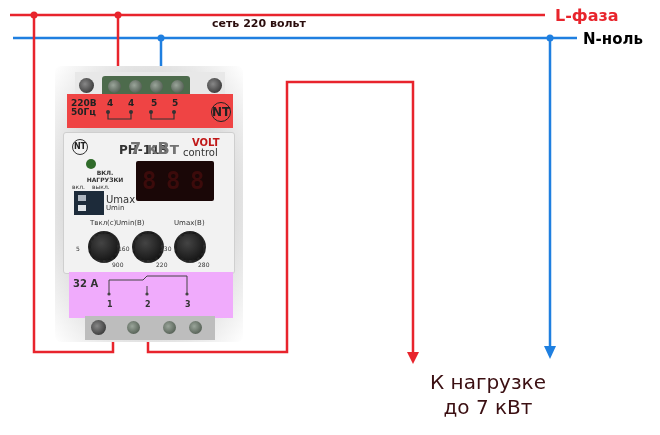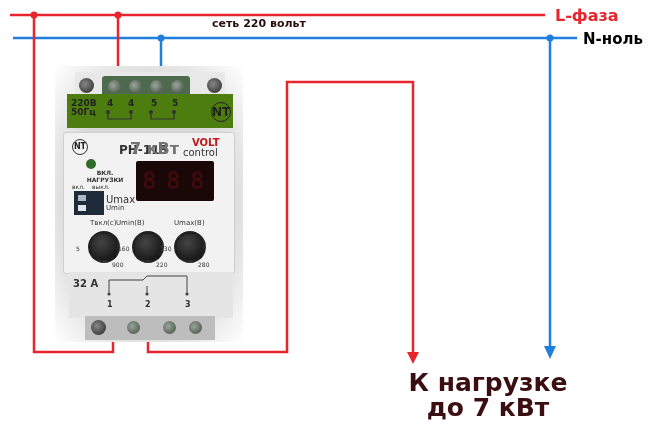--- a/index.html
+++ b/index.html
@@ -5,47 +5,47 @@
   html, body { margin: 0; padding: 0; background: #ffffff; }
   body { width: 660px; height: 435px; position: relative; overflow: hidden; font-family: "DejaVu Sans", sans-serif; }
   .abs { position: absolute; }
   svg.wires { position: absolute; left: 0; top: 0; }
 
   .net-label { position: absolute; font-weight: bold; font-size: 15px; white-space: nowrap; }
   .l-label { color: #e8242c; left: 555px; top: 6px; font-size: 16px; }
   .n-label { color: #000000; left: 583px; top: 30px; font-size: 15px; }
   .net-title { color: #2a0d0d; left: 212px; top: 17px; font-size: 11px; }
 
-  .load-label { position: absolute; left: 408px; top: 370px; width: 160px; text-align: center; color: #3b0f12; font-weight: bold; font-size: 25px; line-height: 25px; }
+  .load-label { position: absolute; left: 408px; top: 370px; width: 160px; text-align: center; color: #3b0f12; font-weight: normal; font-size: 20px; line-height: 25px; }
 
   
   .device { position: absolute; left: 55px; top: 66px; width: 188px; height: 276px; }
   .dev-shadow { position:absolute; left:0; top:0; width:188px; height:276px; background: radial-gradient(ellipse at center, #d9d9d9 60%, #ffffff 100%); border-radius: 6px; }
   .top-strip { position:absolute; left:20px; top:6px; width:150px; height:22px; background:#e8e8e8; }
   .term-block { position:absolute; left:47px; top:10px; width:88px; height:22px; background:#4d6b4c; border-radius:3px; }
   .screw { position:absolute; width:13px; height:13px; border-radius:50%; background: radial-gradient(circle at 40% 40%, #9aa59a, #3f4a3f); top:4px; }
   .side-screw { position:absolute; width:15px; height:15px; border-radius:50%; background: radial-gradient(circle at 40% 40%, #888, #222); }
-  .top-label-panel { position:absolute; left:12px; top:28px; width:166px; height:34px; background:#4d7c0f; }
+  .top-label-panel { position:absolute; left:12px; top:28px; width:166px; height:34px; background:#ef4444; }
   .tl-text { position:absolute; font-size:9px; font-weight:bold; color:#222; }
   .front { position:absolute; left:8px; top:66px; width:170px; height:140px; background:#f2f2f2; border:1px solid #cfcfcf; border-radius:3px; }
   .model { position:absolute; left:55px; top:10px; font-size:12px; font-weight:bold; color:#333; }
   .power { position:absolute; left:66px; top:6px; font-size:16px; font-weight:bold; color:#737373; }
   .brand { position:absolute; left:116px; top:4px; width:50px; height:22px; }
   .brand .v { font-size:10px; font-weight:bold; color:#c01818; position:absolute; left:12px; top:0; }
   .brand .c { font-size:10px; color:#333; position:absolute; left:3px; top:10px; }
   .led { position:absolute; left:22px; top:26px; width:10px; height:10px; border-radius:50%; background:#2f6b2a; }
   .led-label { position:absolute; left:16px; top:36px; font-size:6px; font-weight:bold; color:#333; line-height:7px; text-align:center; width:50px; }
   .display { position:absolute; left:72px; top:28px; width:78px; height:40px; background:#1a0707; border-radius:2px; }
   .digit { position:absolute; top:6px; font-size:24px; color:#3c0b0b; font-family:"DejaVu Sans Mono", monospace; font-weight:bold; }
   .dip { position:absolute; left:10px; top:58px; width:30px; height:24px; background:#1d2b3a; }
   .dip-label { position:absolute; font-size:6px; color:#333; }
   .knob { position:absolute; width:26px; height:26px; border-radius:50%; background: radial-gradient(circle at 40% 35%, #444, #0c0c0c); border:3px dotted #222; }
   .knob-title { position:absolute; font-size:7px; color:#333; white-space:nowrap; }
   .knob-tick { position:absolute; font-size:6px; color:#333; }
-  .bottom { position:absolute; left:14px; top:206px; width:164px; height:46px; background:#e5e5e5; }
+  .bottom { position:absolute; left:14px; top:206px; width:164px; height:46px; background:#f0abfc; }
   .amp { position:absolute; left:4px; top:6px; font-size:10px; font-weight:bold; color:#333; }
   .bterm { position:absolute; font-size:8px; font-weight:bold; color:#333; }
   .bterm-block { position:absolute; left:30px; top:250px; width:130px; height:24px; background:#bdbdbd; }
 </style>
 </head>
 <body>
 
 <svg class="wires" width="660" height="435">
 
   <line x1="10" y1="15" x2="545" y2="15" stroke="#e8242c" stroke-width="2.5"></line>

